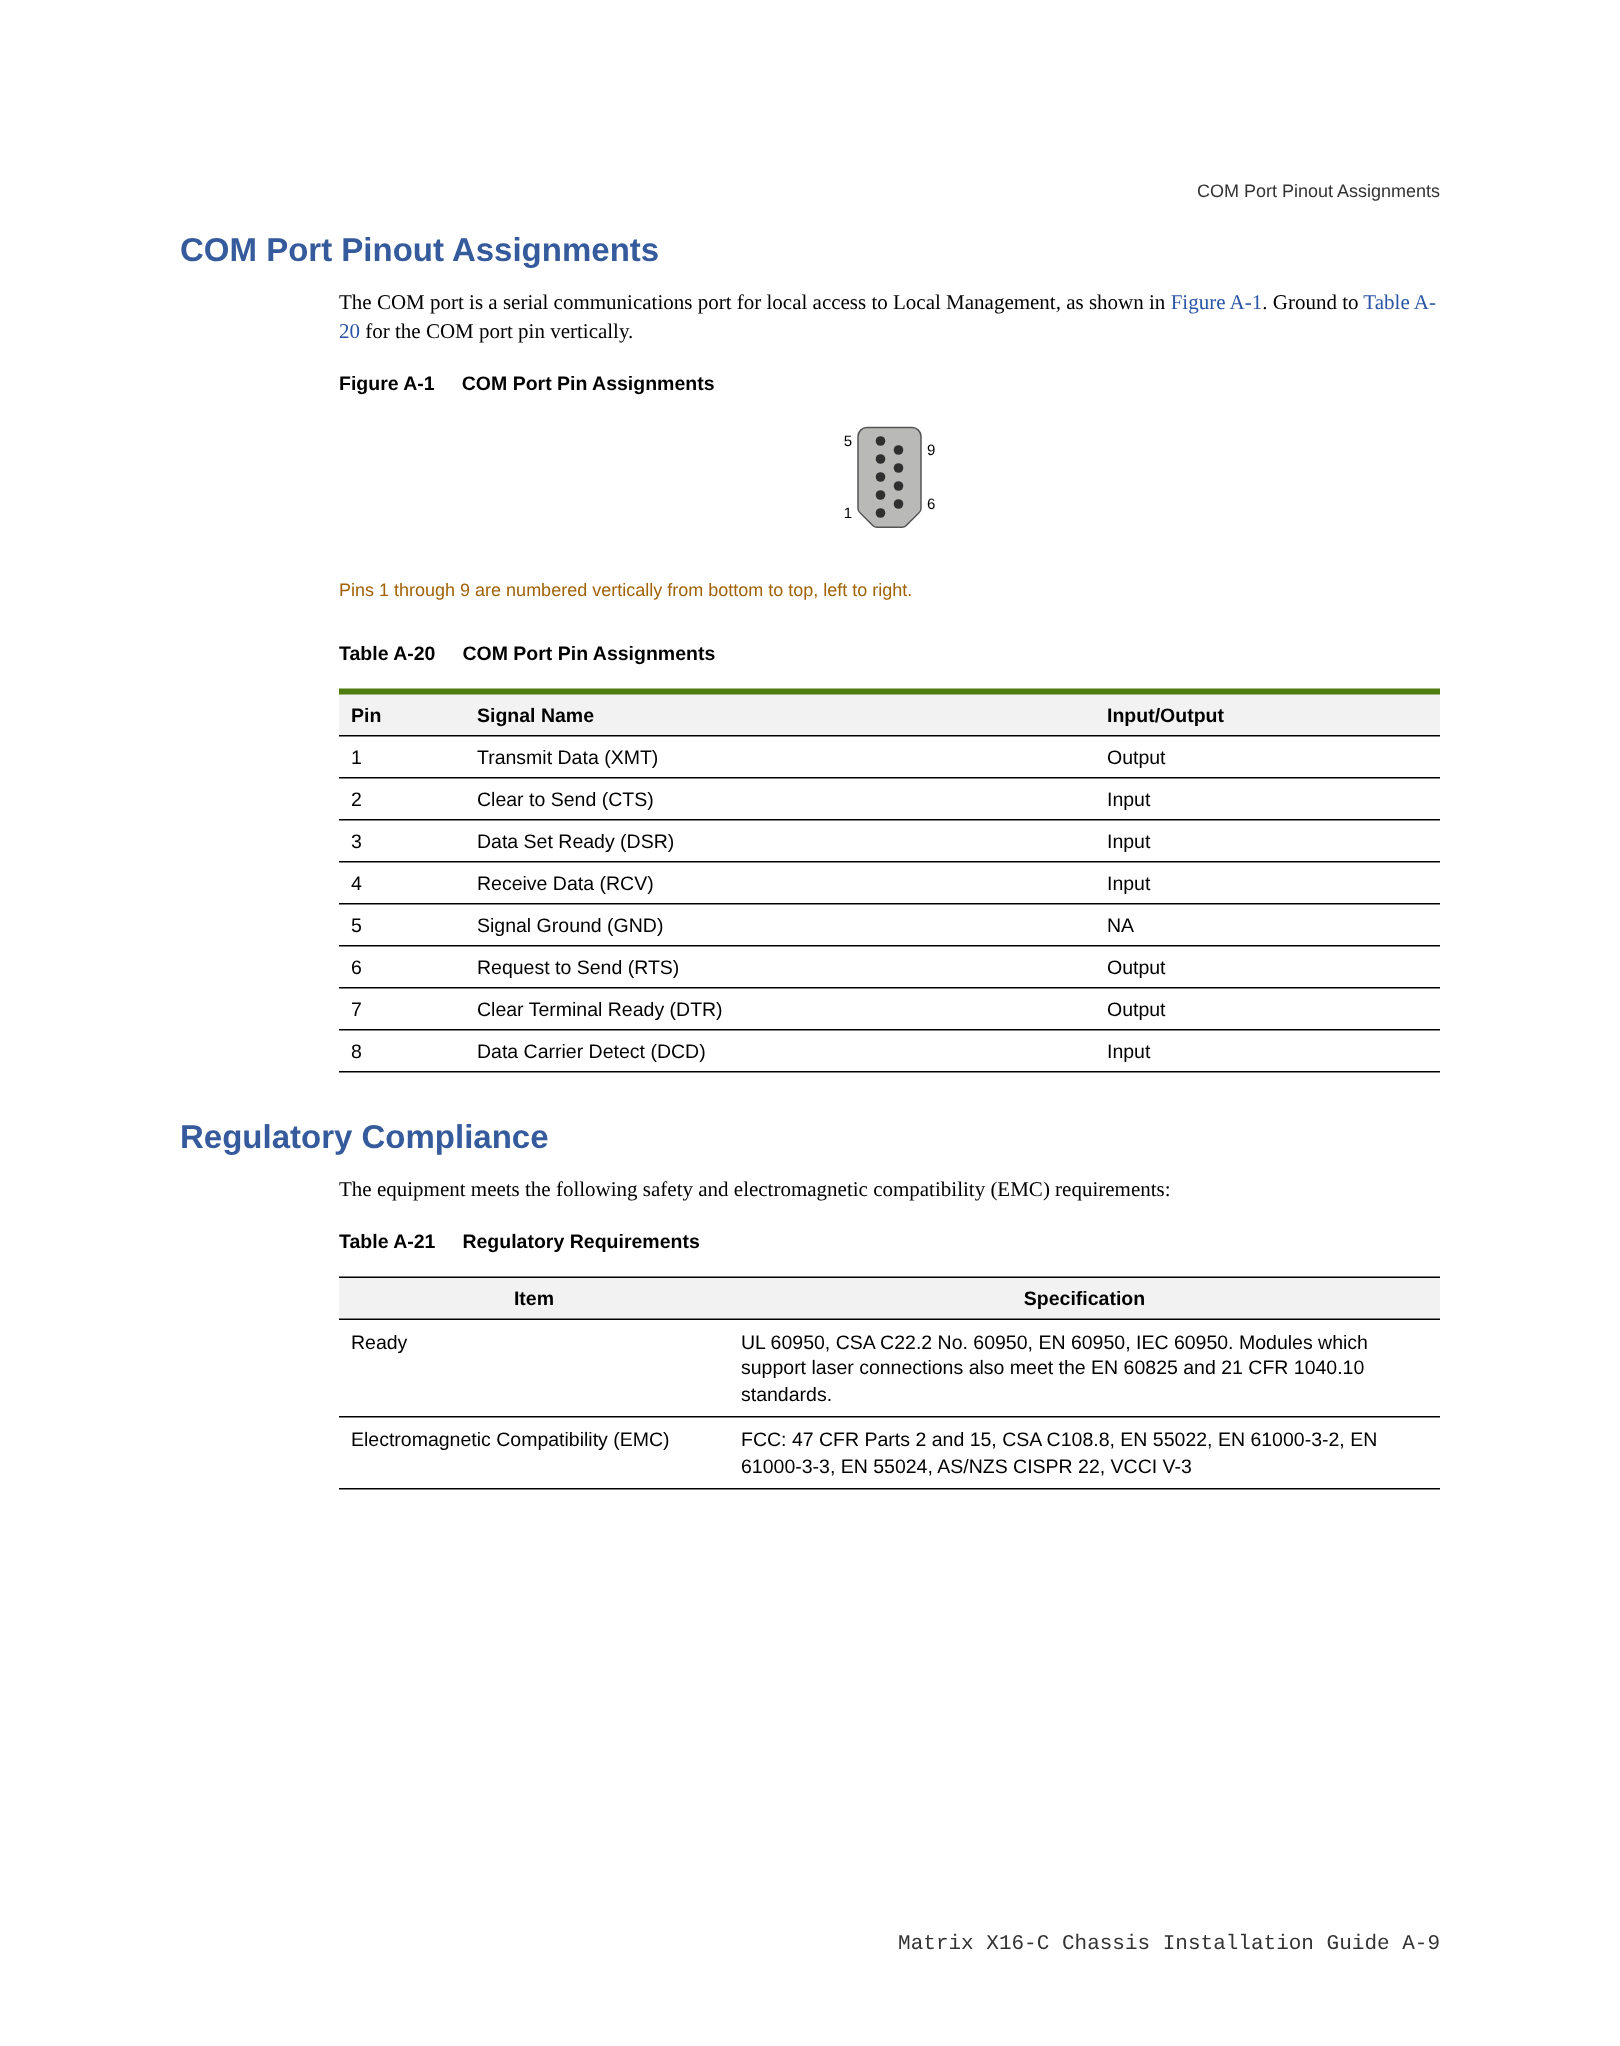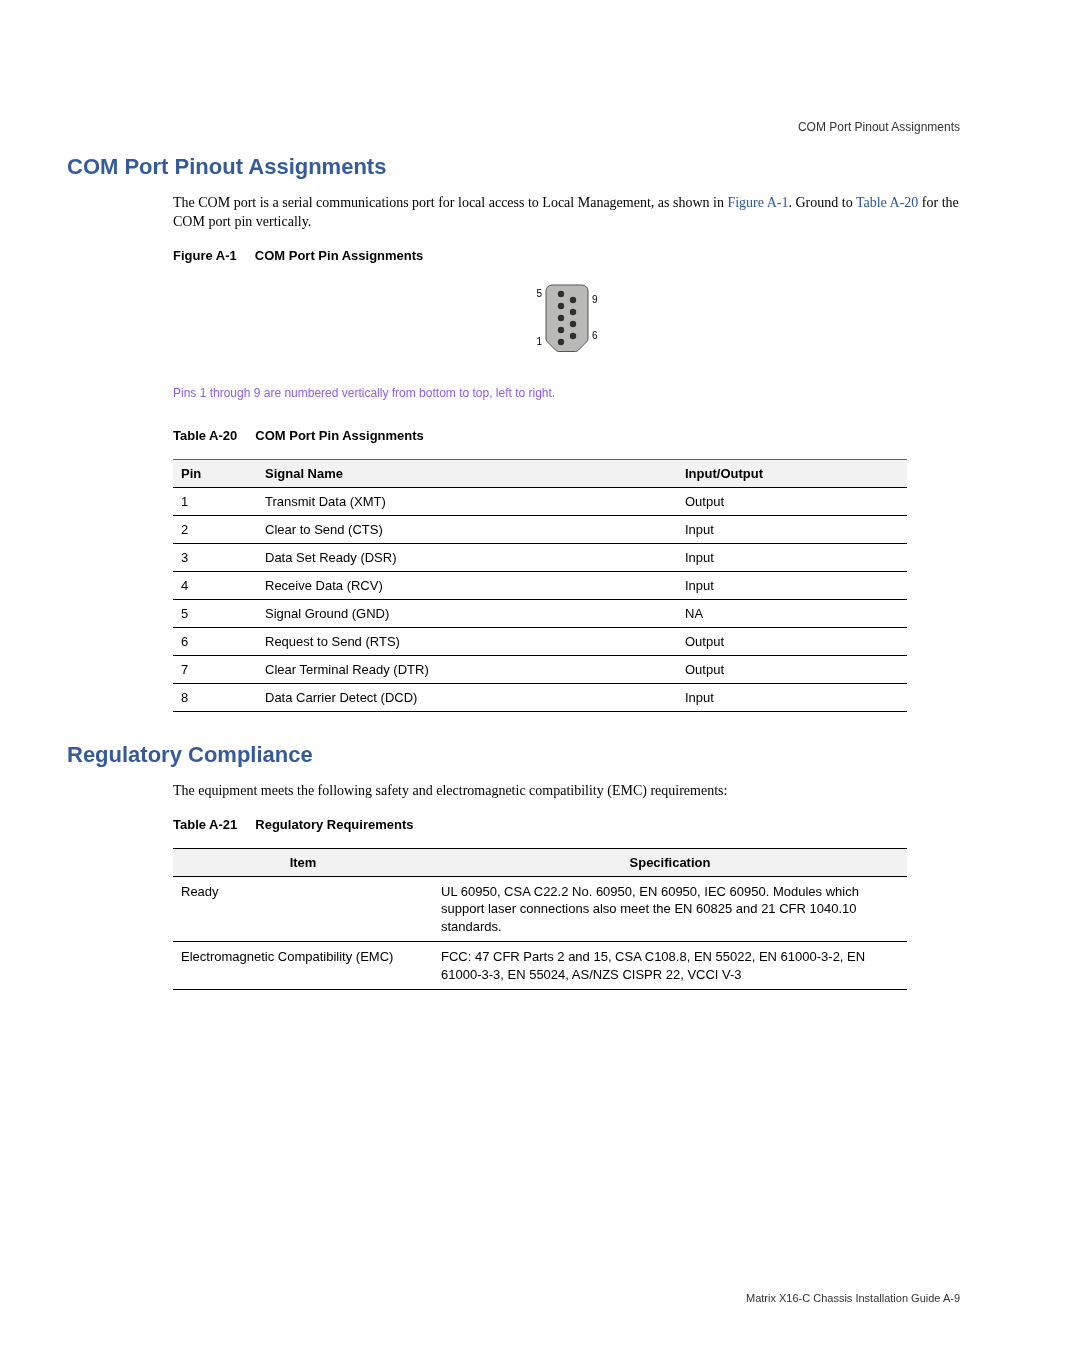--- a/index.html
+++ b/index.html
@@ -5,21 +5,21 @@
   body {
     margin: 0;
     padding: 0;
     font-family: Arial, Helvetica, sans-serif;
     font-size: 13px;
     color: #000;
     background: #fff;
     width: 1080px;
   }
   .page {
-    padding: 120px 120px 60px 67px;
+    padding: 120px 120px 60px 120px;
     box-sizing: border-box;
     min-height: 1364px;
     position: relative;
   }
   .header-text {
     text-align: right;
     font-size: 12px;
     color: #333;
     margin-bottom: 20px;
   }
@@ -52,36 +52,36 @@
     margin-right: 18px;
   }
   .figure-area {
     margin-left: 106px;
     text-align: center;
     margin-bottom: 24px;
   }
   .note-text {
     font-family: Arial, Helvetica, sans-serif;
     font-size: 12px;
-    color: #8b5cf6;
+    color: #a16207;
     margin-left: 106px;
     margin-bottom: 28px;
   }
   table.data-table {
     margin-left: 106px;
     width: 734px;
     border-collapse: collapse;
     font-family: Arial, Helvetica, sans-serif;
     font-size: 13px;
     margin-bottom: 30px;
   }
   table.data-table th {
     text-align: left;
     background: #f2f2f2;
-    border-top: 1px solid #4d7c0f;
+    border-top: 4px solid #4d7c0f;
     border-bottom: 1px solid #000;
     padding: 6px 8px;
     font-weight: bold;
   }
   table.data-table td {
     border-bottom: 1px solid #000;
     padding: 6px 8px;
   }
   table.reg-table {
     margin-left: 106px;
@@ -102,22 +102,22 @@
   table.reg-table td {
     border-bottom: 1px solid #000;
     padding: 6px 8px;
     vertical-align: top;
     line-height: 1.35;
   }
   .footer {
     position: absolute;
     bottom: 60px;
     right: 120px;
-    font-family: Liberation Sans, sans-serif;
-    font-size: 11px;
+    font-family: Liberation Mono, monospace;
+    font-size: 14px;
     color: #333;
   }
   
   .conn-label {
     font-family: Arial, Helvetica, sans-serif;
     font-size: 10px;
     fill: #000;
   }
 </style>
 </head>

